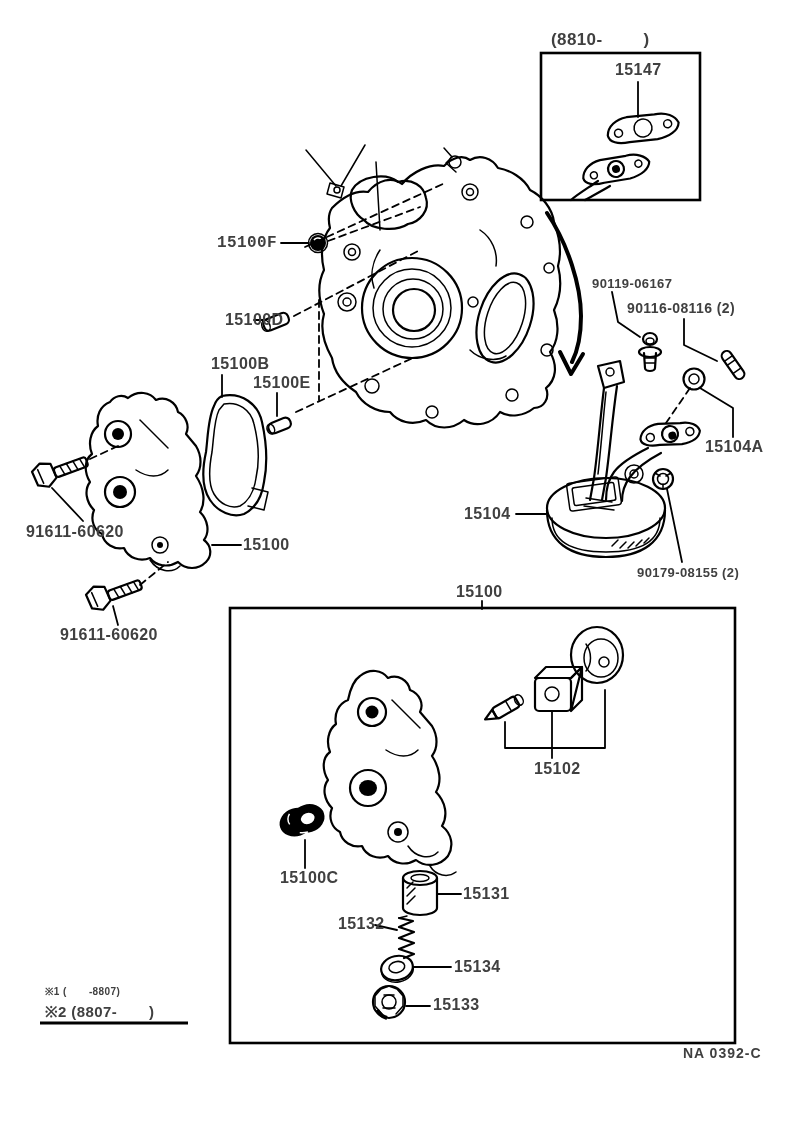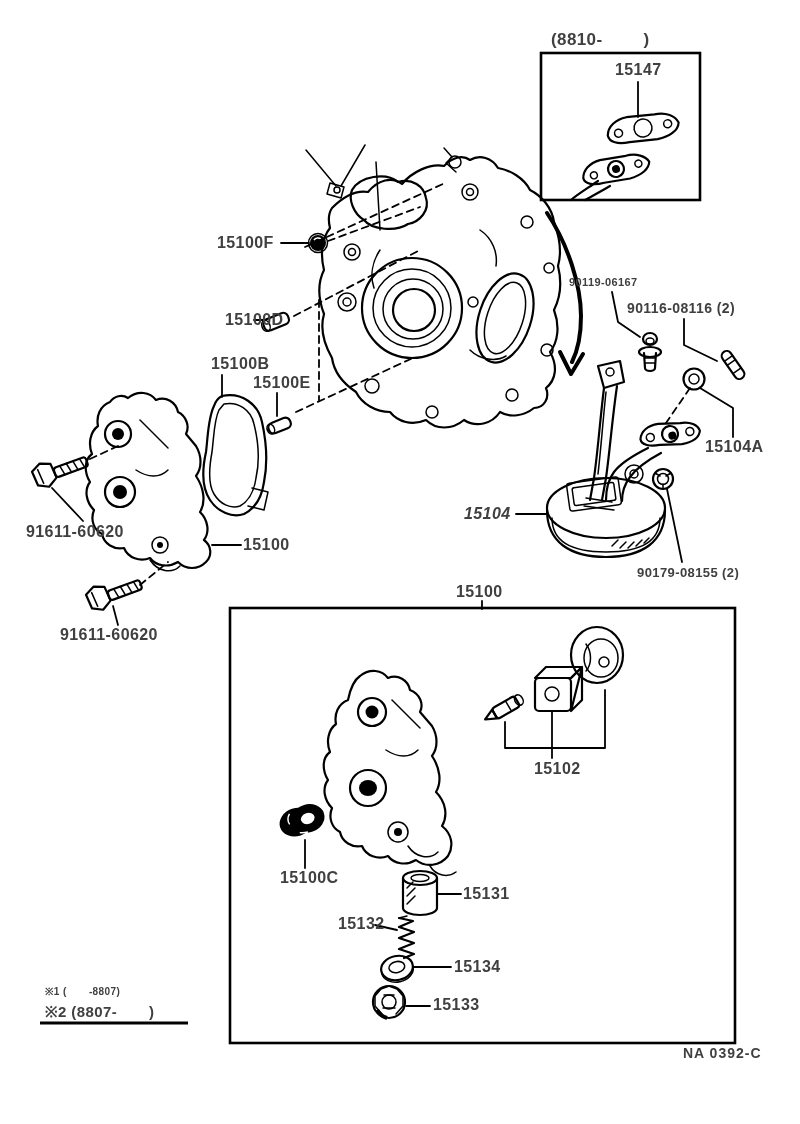--- a/index.html
+++ b/index.html
@@ -326,29 +326,29 @@
     <path class="dash" d="M690,388 L666,423"></path>
     <path class="dash" d="M305,247 L445,183"></path>
   </g>
 
   <line x1="40" y1="1023" x2="188" y2="1023" stroke="#000" stroke-width="3"></line>
 </svg>
 
 <div class="lbl" style="left:551px;top:31px;font-size:17px;">(8810-        )</div>
 <div class="lbl" style="left:615px;top:62px;font-size:16px;">15147</div>
 
-<div class="lbl" style="left:217px;top:235px;font-size:16px;">15100F</div>
+<div class="lbl" style="left:217px;top:235px;font-size:16px;font-family:Liberation Mono, monospace;">15100F</div>
 <div class="lbl" style="left:186px;top:312px;font-size:16px;margin-left:39px;">15100D</div>
 <div class="lbl" style="left:211px;top:356px;font-size:16px;">15100B</div>
 <div class="lbl" style="left:253px;top:375px;font-size:16px;">15100E</div>
 
-<div class="lbl" style="left:569px;top:277px;font-size:11px;">90119-06167</div>
+<div class="lbl" style="left:592px;top:277px;font-size:13px;">90119-06167</div>
 <div class="lbl" style="left:627px;top:301px;font-size:14px;text-align:right;">90116-08116 (2)</div>
 <div class="lbl" style="left:705px;top:439px;font-size:16px;">15104A</div>
-<div class="lbl" style="left:464px;top:506px;font-size:16px;font-style:italic;">15104</div>
+<div class="lbl" style="left:464px;top:506px;font-size:16px;">15104</div>
 <div class="lbl" style="left:637px;top:566px;font-size:13px;">90179-08155 (2)</div>
 
 <div class="lbl" style="left:26px;top:524px;font-size:16px;">91611-60620</div>
 <div class="lbl" style="left:243px;top:537px;font-size:16px;">15100</div>
 <div class="lbl" style="left:60px;top:627px;font-size:16px;">91611-60620</div>
 
 <div class="lbl" style="left:456px;top:584px;font-size:16px;">15100</div>
 <div class="lbl" style="left:534px;top:761px;font-size:16px;">15102</div>
 <div class="lbl" style="left:280px;top:870px;font-size:16px;">15100C</div>
 <div class="lbl" style="left:463px;top:886px;font-size:16px;">15131</div>

